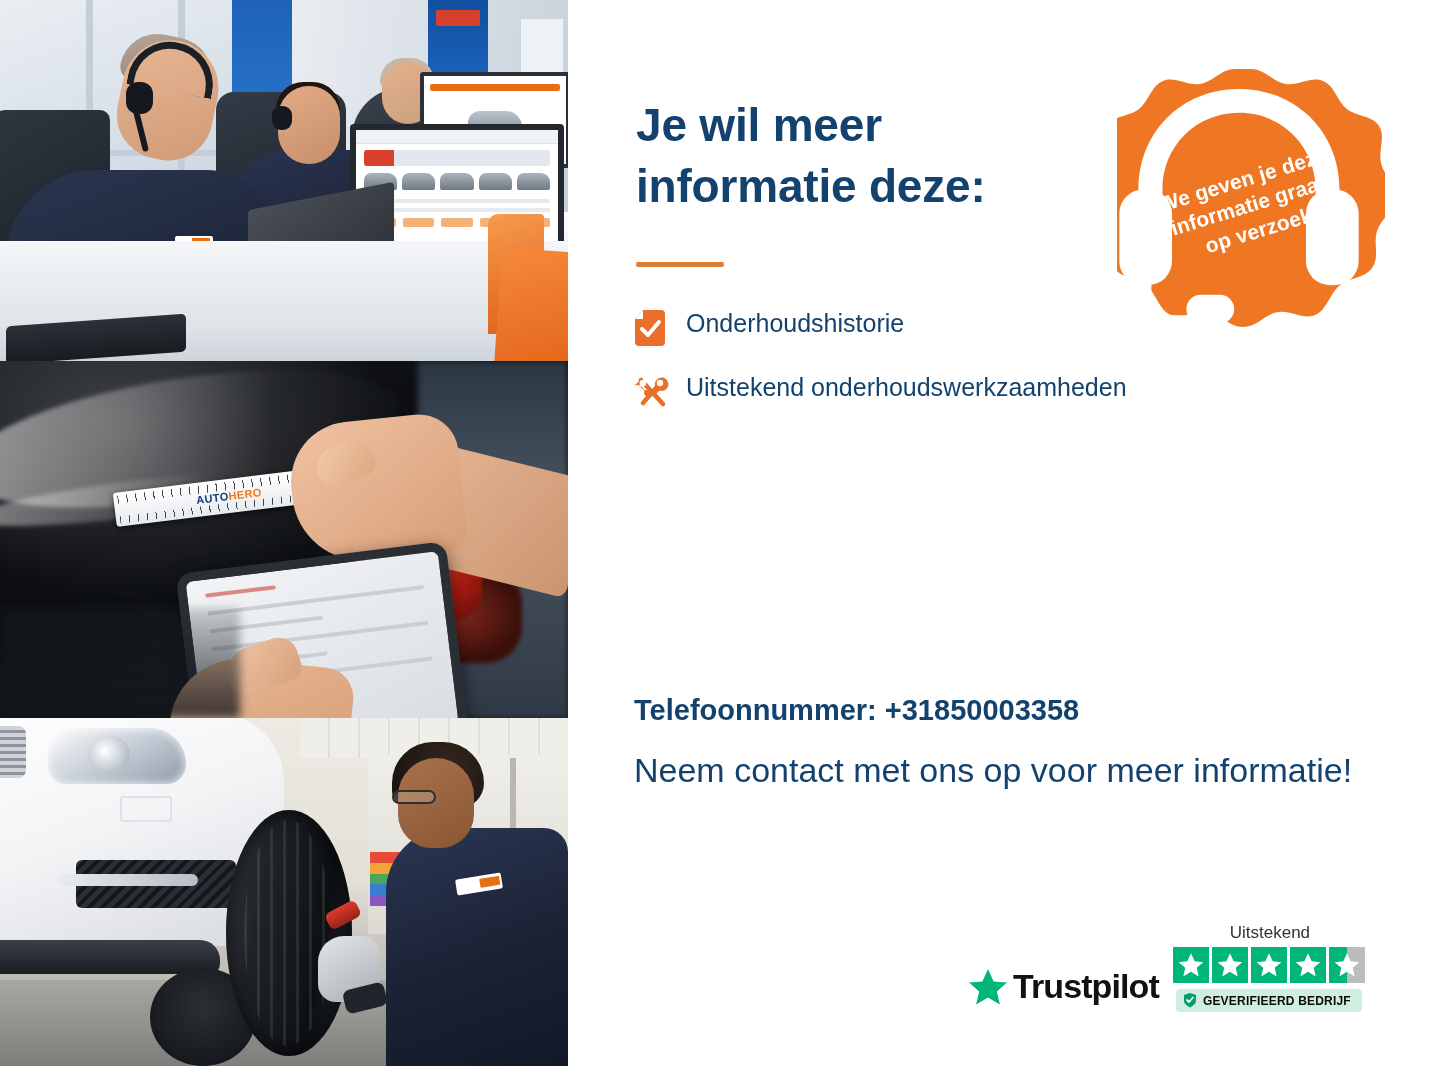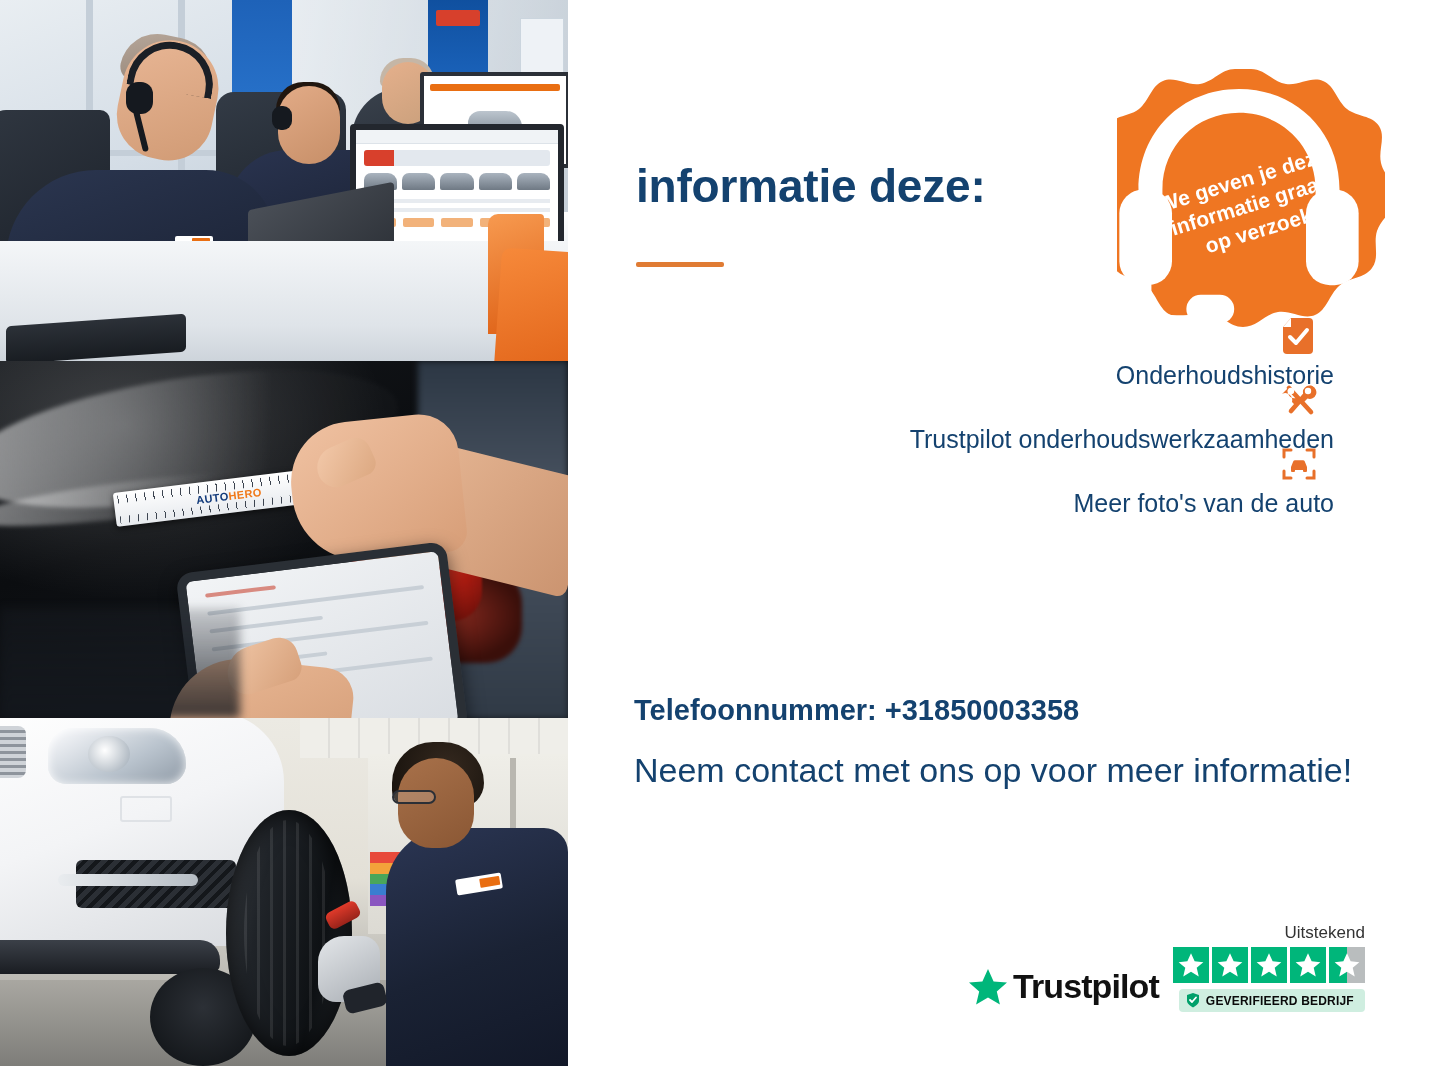--- a/index.html
+++ b/index.html
@@ -490,23 +490,22 @@
     color:#ffffff; font-size:21px; font-weight:bold; line-height:1.26;
     letter-spacing:.1px;
   }
 
   
   .features {
     position:absolute; left:66px; top:310px;
     width:700px;
   }
   .feature {
-    display:flex; align-items:flex-end;
+    display:flex; align-items:flex-start;
     height:64px;
-    flex-direction:column;
   }
   .feature .ico {
     width:52px; flex:0 0 52px;
     display:flex; align-items:center; justify-content:flex-start;
   }
   .feature .label {
     color:#14426f; font-size:25px; line-height:1.1;
     white-space:nowrap;
   }
 
@@ -525,21 +524,21 @@
 
   
   .trustpilot {
     position:absolute; left:400px; bottom:68px;
     display:flex; align-items:flex-end; gap:14px;
   }
   .tp-logo { display:flex; align-items:center; gap:5px; padding-bottom:6px; }
   .tp-logo .word {
     font-size:34px; font-weight:bold; color:#111111; letter-spacing:-.9px;
   }
-  .tp-right { display:flex; flex-direction:column; align-items:flex-end; }
+  .tp-right { display:flex; flex-direction:column; align-items:center; }
   .tp-word-excellent {
     font-size:17px; color:#333333; margin-bottom:4px; margin-left:2px;
   }
   .tp-stars { display:flex; gap:3px; }
   .tp-star {
     width:36px; height:36px; background:#00b67a;
     display:flex; align-items:center; justify-content:center;
   }
   .tp-star.half {
     background:linear-gradient(90deg,#00b67a 0 50%, #b9bdbe 50% 100%);
@@ -689,21 +688,21 @@
       <div class="p3-glove"></div>
       <div class="p3-cuff"></div>
     </div>
 
     <div class="photo-spacer"></div>
   </div>
 
   <div class="content">
 
     <h1 class="headline">
-      <br>
+      <span>Je wil meer</span><br>
       <span>informatie deze:</span>
     </h1>
     <div class="rule"></div>
 
     <div class="badge">
       <svg viewBox="0 0 268 268" xmlns="http://www.w3.org/2000/svg">
         <path fill="#ef7622" d="M134 4
           c14 0 22 13 35 15 13 2 25-8 37-3 12 5 14 20 24 28 10 8 25 6 32 17 7 11-1 24 2 37 3 13 16 22 15 35
           -1 13-15 20-19 33-4 13 3 26-5 37-8 11-23 9-33 18-10 9-12 24-24 29-12 5-24-5-37-3-13 2-21 15-35 15
           -14 0-22-13-35-15-13-2-25 8-37 3-12-5-14-20-24-29-10-9-25-7-33-18-8-11-1-24-5-37-4-13-18-20-19-33
@@ -742,38 +741,24 @@
             <g stroke="#e8702a" stroke-width="4.6" stroke-linecap="round" fill="none">
               <path d="M7 6 L29 30"></path>
               <path d="M29 6 L9 29"></path>
             </g>
             <path d="M4 3 a7 7 0 0 0 7 11 l3 3 -4 4 -3 -3 a7 7 0 0 0 -10 -8 z" fill="#e8702a" transform="translate(3,2)"></path>
             <path d="M31 4 a6.5 6.5 0 0 0 -8.5 8.5 l-3.5 3.5 4 4 3.5 -3.5 A6.5 6.5 0 0 0 31 4 z" fill="#e8702a" transform="translate(-1,0) rotate(0)"></path>
             <circle cx="26" cy="9" r="3.2" fill="#ffffff"></circle>
             <circle cx="9" cy="9" r="3.2" fill="#ffffff"></circle>
           </svg>
         </span>
-        <span class="label">Trustpilot onderhoudswerkzaamheden</span>
-      </div>
-
-
-      <div class="feature">
-        <span class="ico">
-          <svg width="34" height="34" viewBox="0 0 34 34" xmlns="http://www.w3.org/2000/svg">
-            <g stroke="#e8702a" stroke-width="3" fill="none" stroke-linecap="round">
-              <path d="M2 10 V3 h7"></path>
-              <path d="M32 10 V3 h-7"></path>
-              <path d="M2 24 v7 h7"></path>
-              <path d="M32 24 v7 h-7"></path>
-            </g>
-            <path d="M9 20 l2.2 -5.4 a2 2 0 0 1 1.9 -1.3 h7.8 a2 2 0 0 1 1.9 1.3 L25 20 v4 a1 1 0 0 1 -1 1 h-2 a1 1 0 0 1 -1 -1 v-1 h-8 v1 a1 1 0 0 1 -1 1 h-2 a1 1 0 0 1 -1 -1 z" fill="#e8702a"></path>
-          </svg>
-        </span>
-        <span class="label">Meer foto's van de auto</span>
-      </div>
+        <span class="label">Uitstekend onderhoudswerkzaamheden</span>
+      </div>
+
+
 
 
     </div>
 
     <div class="phone">Telefoonnummer: +31850003358</div>
     <div class="contact">
       <span>Neem contact met ons op voor meer informatie!</span><br>
     </div>
 
     <div class="trustpilot">

